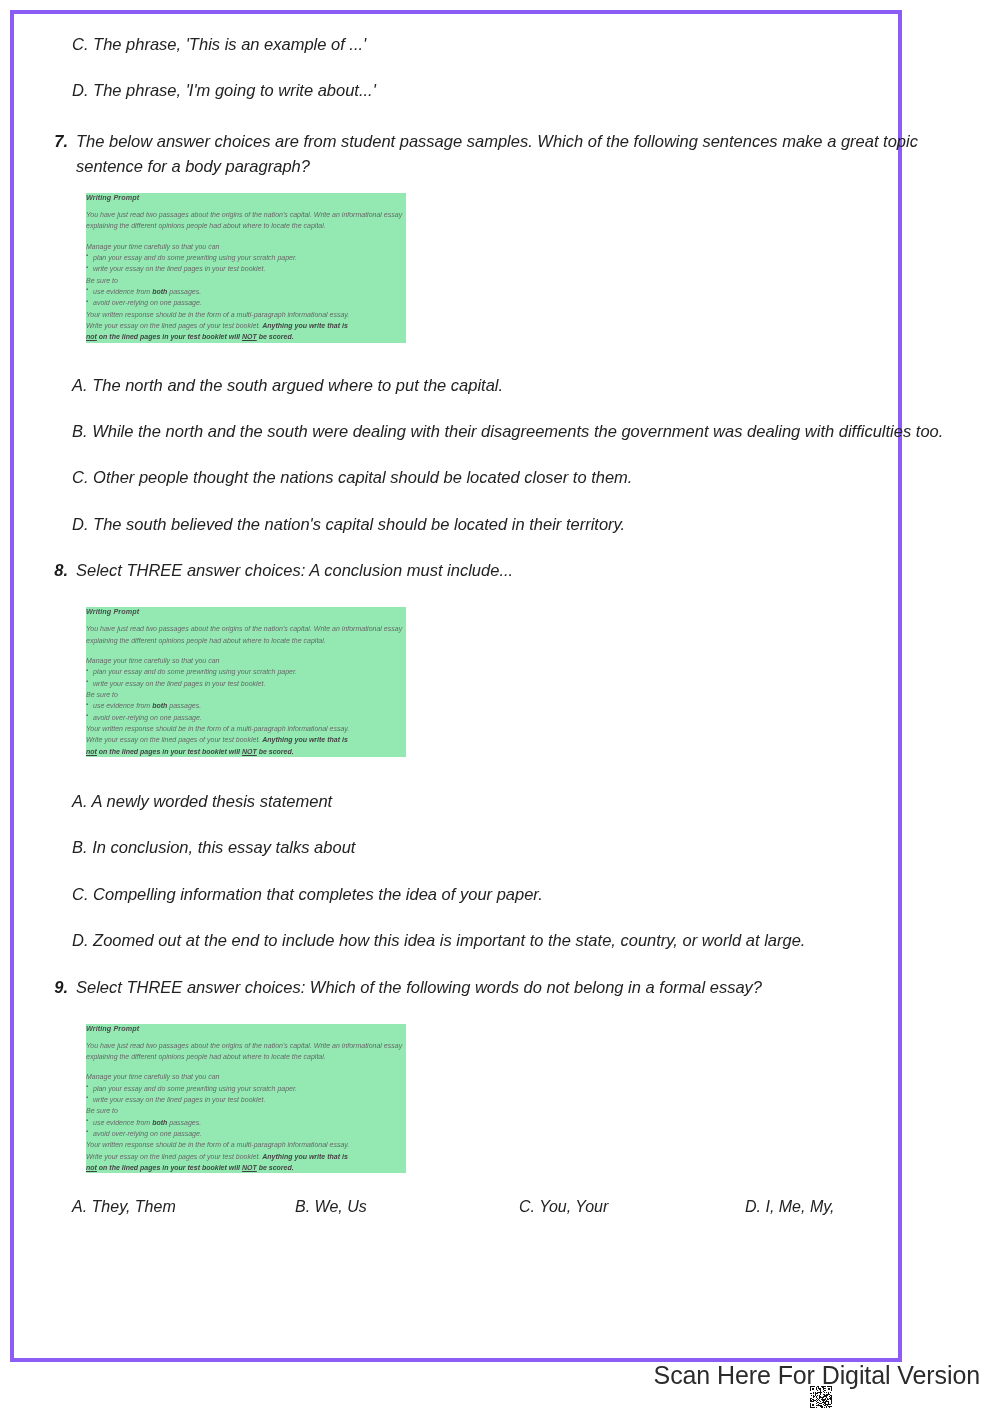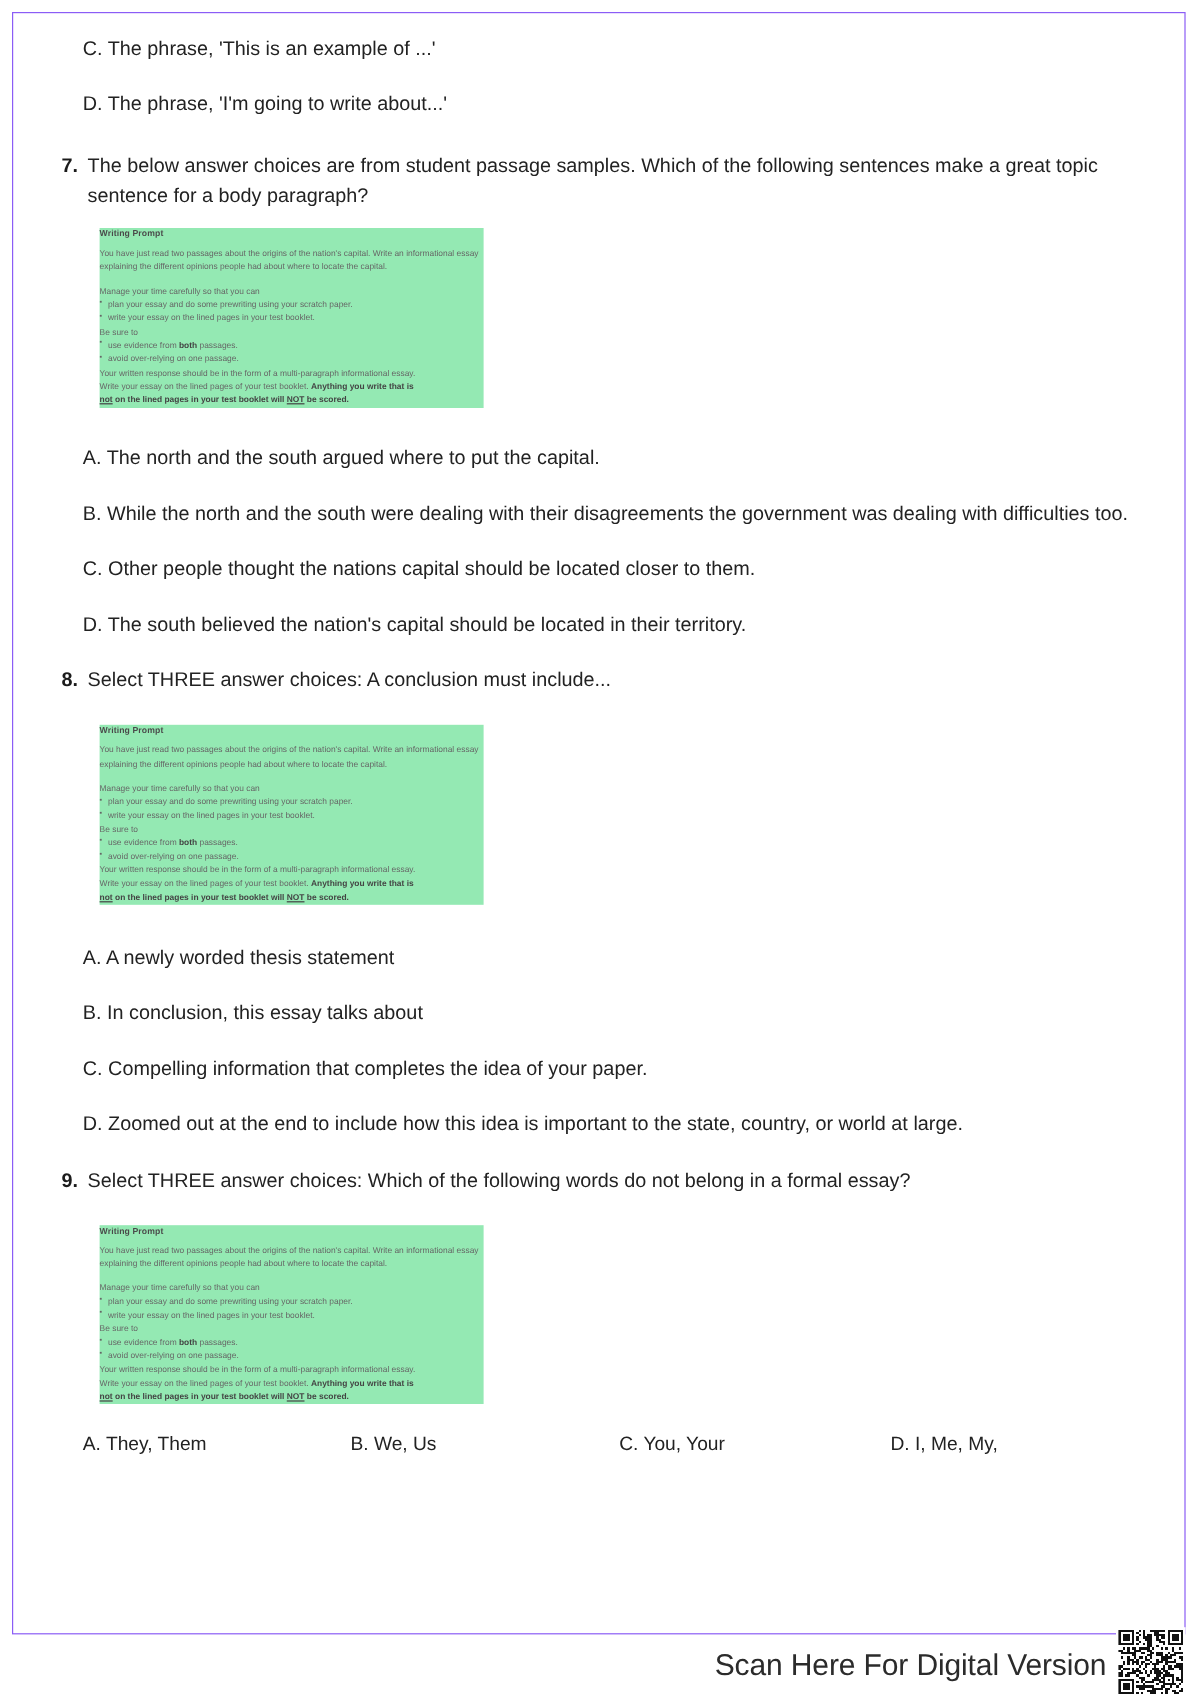--- a/index.html
+++ b/index.html
@@ -14,25 +14,26 @@
     font-family: "Liberation Sans", sans-serif;
     color: #1b1b1b;
     overflow: hidden;
   }
 
   
   .page-frame {
     position: absolute;
     left: 10px;
     top: 10px;
-    width: 978px;
+    width: 892px;
     height: 1352px;
-    border: 1px solid #8b5cf6;
+    border: 4px solid #8b5cf6;
     box-sizing: border-box;
     background: #fff;
+    font-style: italic;
   }
 
   .content {
     position: absolute;
     left: 0;
     top: 0;
     width: 978px;
     padding: 18px 30px 0 28px;
     box-sizing: border-box;
   }
@@ -158,20 +159,21 @@
   .logo-text .w-part { color: #4285f4; }
   .logo-text .z-part { color: #fbbc05; margin-left: 5px; }
 
   .scan-wrap {
     position: absolute;
     right: 12px;
     top: 0;
     display: flex;
     align-items: center;
     height: 51px;
+    flex-direction: column;
   }
   .scan-text {
     font-size: 25px;
     color: #2b2b2b;
     line-height: 1;
     white-space: nowrap;
     margin-right: 8px;
     letter-spacing: -0.1px;
   }
   .qr {

